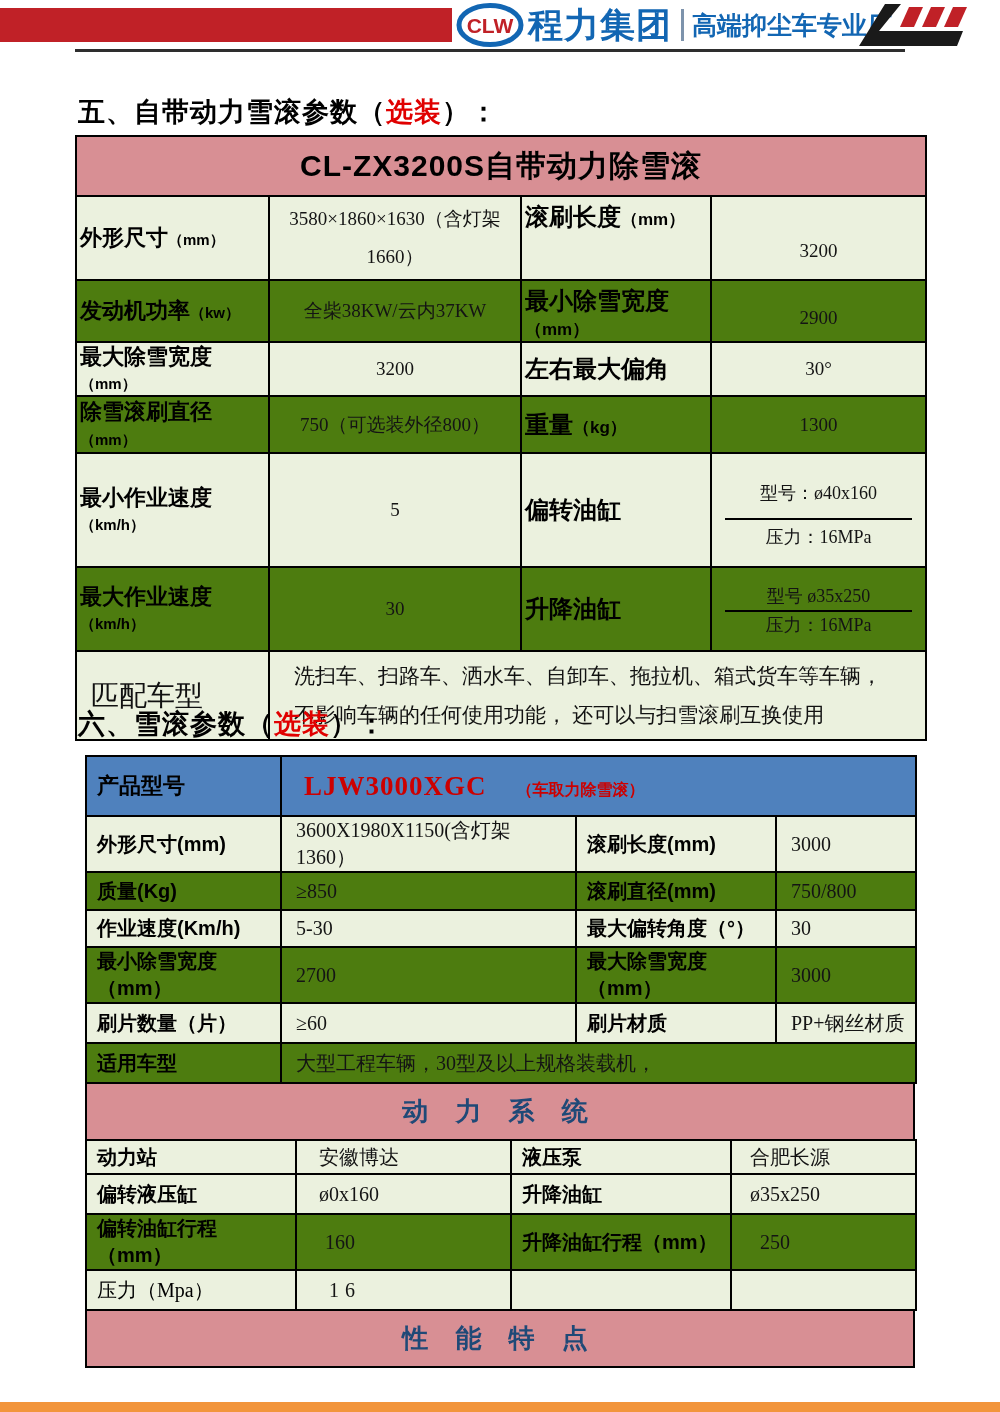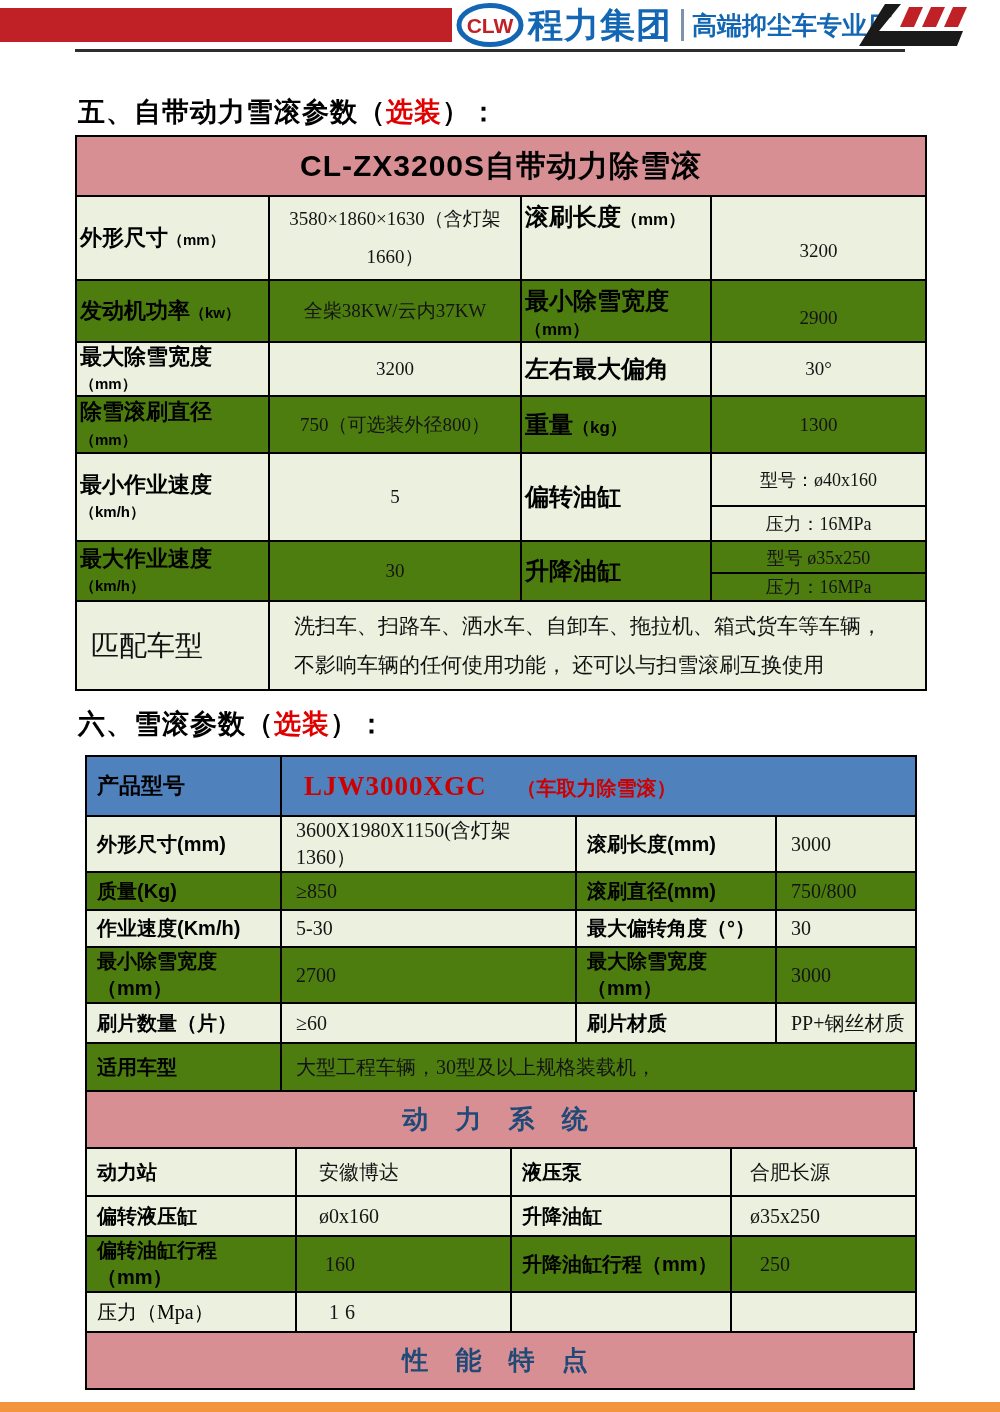--- a/index.html
+++ b/index.html
@@ -32,21 +32,21 @@
 
   
   #t1 { position:absolute; left:75px; top:135px; width:850px; }
   #t1 .row-title td { text-align:center; font-weight:800; font-size:30px; letter-spacing:1px; color:#000; }
   .lab { text-align:left; font-weight:700; font-size:22px; color:#000; padding-left:3px; line-height:1.15; }
   .lab .lab-unit { font-size:15px; font-weight:700; }
   .lab3 .lab-main { font-size:24px; }
   .lab3 .lab-unit { font-size:17px; }
   .val { text-align:center; font-family:"Liberation Serif","DejaVu Serif",serif; font-size:19px; color:#141414; }
   .top { vertical-align:top; padding-top:6px; }
-  .split { padding:0;margin-left:48px; }
+  .split { padding:13px;margin-left:48px; }
   .split .sub { display:flex; align-items:center; justify-content:center;
                 font-family:"Liberation Serif","DejaVu Serif",serif; font-size:18px; color:#141414; }
   .r5 .sub-top { height:51px; border-bottom:2px solid #000; }
   .r5 .sub-bot { height:33px; }
   .r6 .sub-top { height:29px; border-bottom:2px solid #000; }
   .r6 .sub-bot { height:25px; }
   .match-label { font-family:"Liberation Serif","DejaVu Serif",serif; font-weight:400; font-size:28px;
                  text-align:left; padding-left:14px; color:#111; }
   .match-val { font-family:"Liberation Serif","DejaVu Serif",serif; font-size:21px; text-align:left;
                padding:4px 24px; line-height:1.85; color:#111; }
@@ -56,21 +56,21 @@
   .t2 { width:830px; }
   .t2 .lab2 { text-align:left; font-weight:700; font-size:20px; color:#000; padding-left:10px; }
   .t2 .val2 { text-align:left; font-family:"Liberation Serif","DejaVu Serif",serif;
               font-size:20px; color:#141414; padding-left:14px; }
   .t2 .plain { font-weight:400; font-family:"Liberation Serif","DejaVu Serif",serif; }
   tr.hdr td { background:#4f81bd; }
   .hdr .lab2 { font-size:22px; }
   .model-cell { text-align:left; padding-left:22px; }
   .model { color:#cc0000; font-family:"Liberation Serif","DejaVu Serif",serif; font-weight:700;
            font-size:27px; letter-spacing:1px; margin-right:30px; }
-  .model-note { color:#cc0000; font-family:Liberation Mono, monospace; font-weight:600; font-size:20px; }
+  .model-note { color:#cc0000; font-family:Liberation Mono, monospace; font-weight:600; font-size:16px; }
   .band { height:55px; background:#d88f94; display:flex; align-items:center; justify-content:center;
           border-left:2px solid #000; border-right:2px solid #000; box-sizing:border-box;
           color:#1f4977; font-weight:700; font-size:26px; letter-spacing:10px; }
   .band-bottom { height:57px; border-bottom:2px solid #000; }
   .spaced { letter-spacing:6px; }
 
   
   .bottom-bar { position:absolute; left:0; bottom:0; width:1000px; height:10px; background:#f2953c; }
 </style>
 </head>
@@ -202,40 +202,40 @@
         <td class="val2">2700</td>
         <td class="lab2">最大除雪宽度（mm）</td>
         <td class="val2">3000</td>
       </tr>
       <tr class="green" style="height:40px">
         <td class="lab2">刷片数量（片）</td>
         <td class="val2">≥60</td>
         <td class="lab2">刷片材质</td>
         <td class="val2">PP+钢丝材质</td>
       </tr>
-      <tr class="blue" style="height:48px">
+      <tr class="blue" style="height:40px">
         <td class="lab2">适用车型</td>
         <td class="val2" colspan="3">大型工程车辆，30型及以上规格装载机，</td>
       </tr>
     </tbody>
       </table>
 
     <div class="band">
       <span>动 力 系 统</span>
     </div>
 
     <table class="t2">
       <colgroup>
           <col style="width:210px">
           <col style="width:215px">
           <col style="width:220px">
           <col style="width:185px">
         </colgroup>
       <tbody>
-          <tr class="green" style="height:48px">
+          <tr class="green" style="height:34px">
         <td class="lab2">动力站</td>
         <td class="val2" style="padding-left:22px">安徽博达</td>
         <td class="lab2">液压泵</td>
         <td class="val2" style="padding-left:18px">合肥长源</td>
       </tr>
       <tr class="green" style="height:40px">
         <td class="lab2">偏转液压缸</td>
         <td class="val2" style="padding-left:22px">ø0x160</td>
         <td class="lab2">升降油缸</td>
         <td class="val2" style="padding-left:18px">ø35x250</td>

